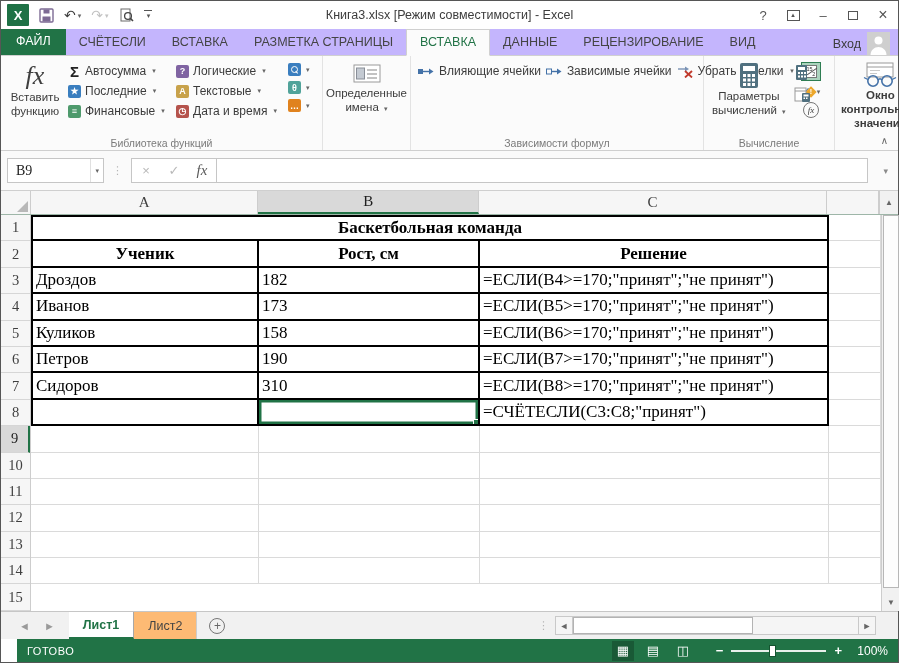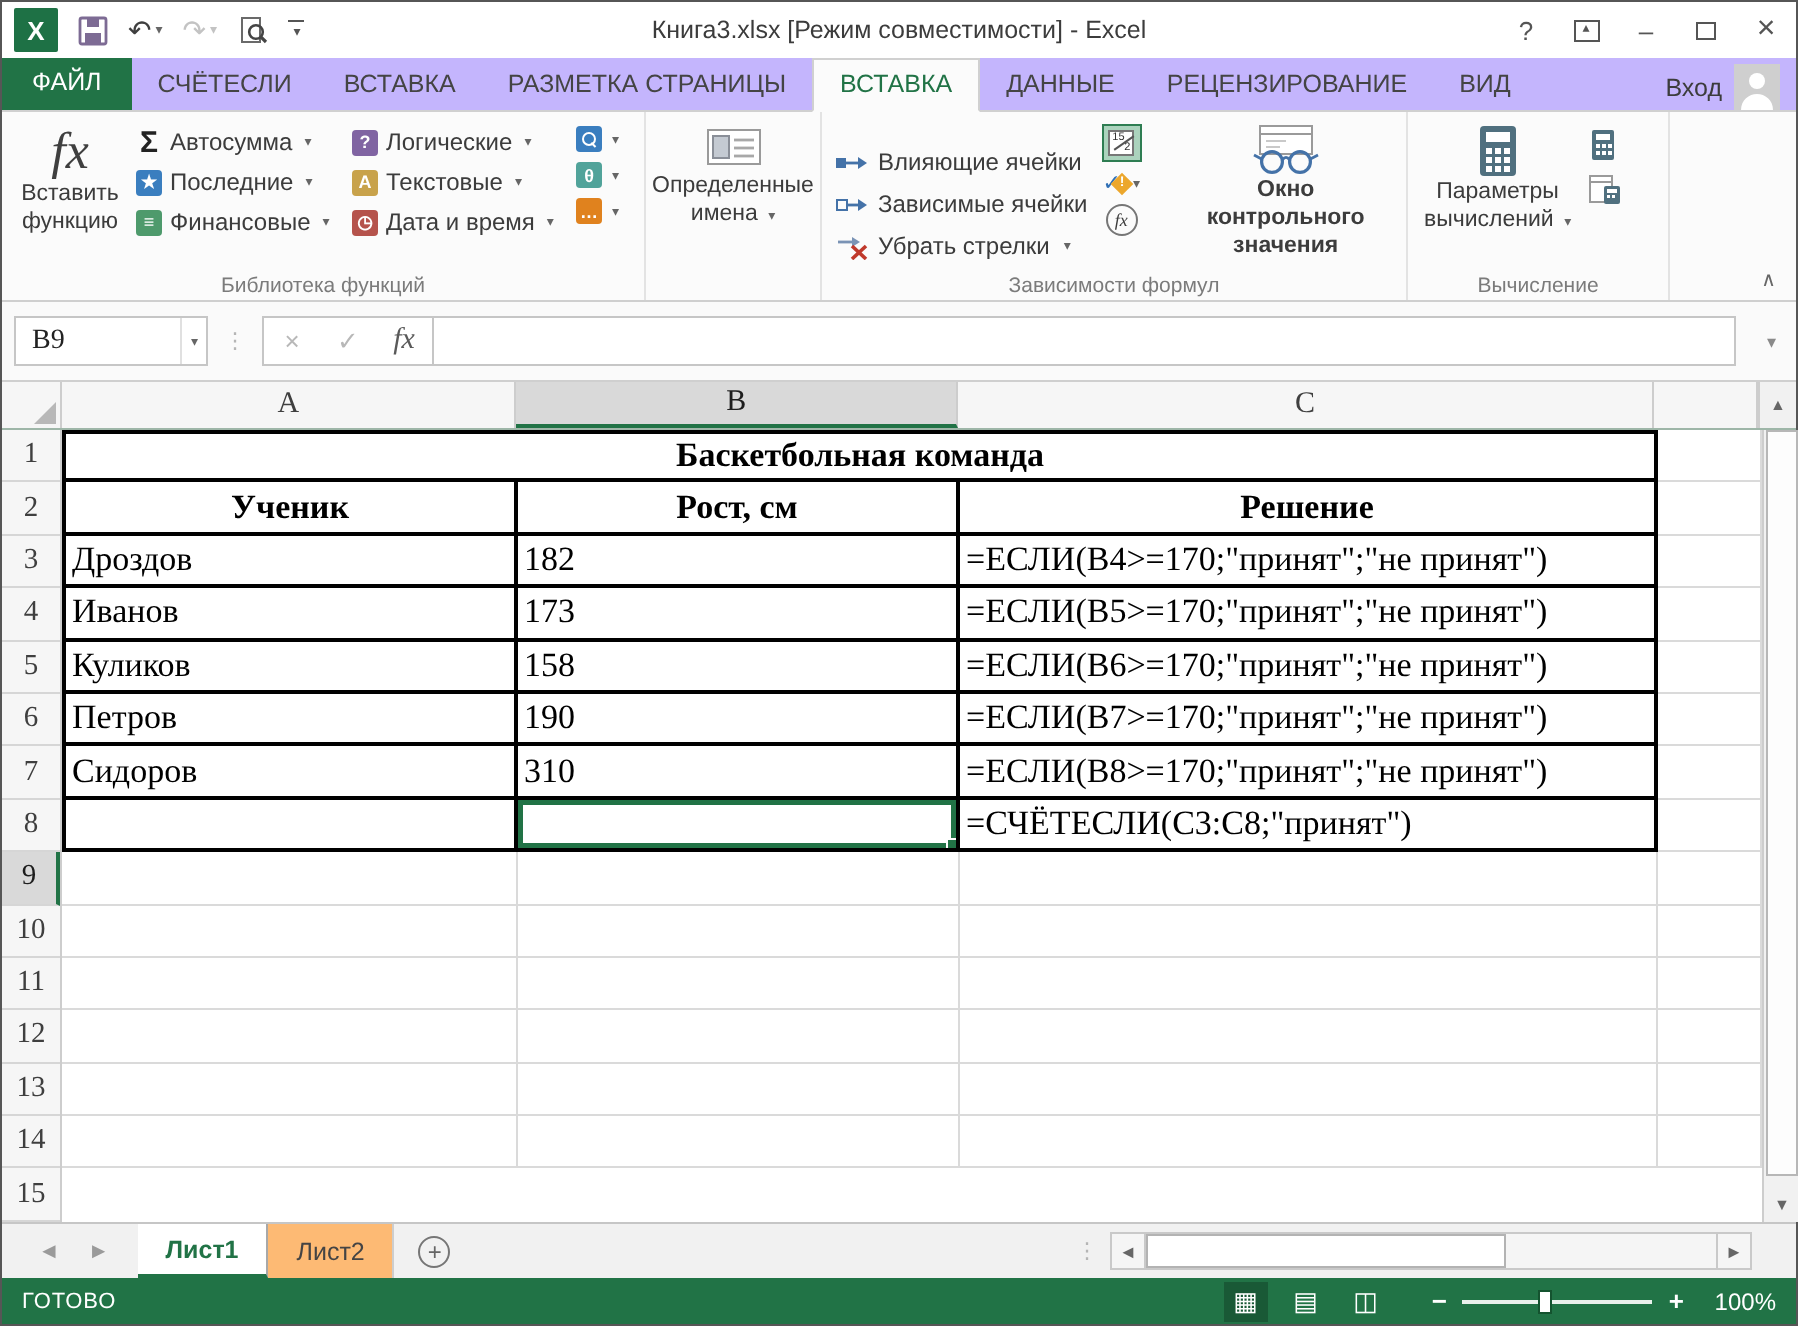--- a/index.html
+++ b/index.html
@@ -40,21 +40,21 @@
   .menucol { display:flex; flex-direction:column; justify-content:flex-start; gap:4px; padding:3px 2px; }
   .mi { display:flex; align-items:center; gap:4px; height:16px; white-space:nowrap; font-size:12px; color:#3c3c3c; }
   .ic { width:13px; height:13px; border-radius:2px; color:#fff; font-size:9px; font-weight:bold; display:flex; align-items:center; justify-content:center; flex:0 0 auto; }
   .dd { font-size:7px; color:#666; margin-left:2px; }
   .sigma { font-size:15px; font-weight:bold; color:#222; width:13px; text-align:center; }
   .smallfns { display:flex; flex-direction:column; gap:5px; padding:3px 2px; }
   .sfn { display:flex; align-items:center; gap:3px; }
   .mag { position:relative; width:8px; height:8px; }
   .mag::before { content:""; position:absolute; left:0; top:0; width:5px; height:5px; border:1.4px solid #fff; border-radius:50%; }
   .mag::after { content:""; position:absolute; left:5px; top:5px; width:3px; border-top:1.4px solid #fff; transform:rotate(45deg); transform-origin:left top; }
-  .audit-left { display:flex; flex-direction:column; gap:5px; padding:3px 4px;margin-top:10px; }
+  .audit-left { display:flex; flex-direction:row; gap:5px; padding:3px 4px; }
   .ab { display:flex; align-items:center; gap:5px; height:16px; white-space:nowrap; font-size:12px; color:#3c3c3c; }
   .audit-icons { display:flex; flex-direction:column; gap:4px; padding:2px 3px; align-items:center; }
   .sf-active { width:20px; height:19px; background:#abd3bd; border:1px solid #2e7d52; display:flex; align-items:center; justify-content:center; }
   .sf-inner { width:13px; height:13px; background:#fff; border:1px solid #777; position:relative; font-size:5.5px; color:#333; }
   .sf-inner .t { position:absolute; top:0; left:1px; } .sf-inner .b { position:absolute; bottom:0; right:1px; }
   .sf-inner::after { content:""; position:absolute; left:1px; top:5px; width:12px; border-top:1px solid #555; transform:rotate(-35deg); }
   .errchk { display:flex; align-items:center; }
   .errchk .chk { color:#2f6fb5; font-size:11px; margin-right:-4px; }
   .diamond { width:8px; height:8px; background:#eca72c; transform:rotate(45deg); position:relative; }
   .diamond span { position:absolute; inset:0; transform:rotate(-45deg); color:#fff; font-size:7px; font-weight:bold; text-align:center; line-height:8px; }
@@ -108,21 +108,21 @@
   .stab.active { background:#fff; color:#217346; font-weight:bold; border-bottom:2px solid #217346; border-right:1px solid #a8a8a8; }
   .newsheet { display:flex; align-items:center; padding:0 12px; }
   .pluscirc { width:16px; height:16px; border:1px solid #767676; border-radius:50%; color:#666; font-size:12px; line-height:14px; text-align:center; }
   .hscroll { position:absolute; right:22px; top:4px; display:flex; align-items:center; height:19px; }
   .hgrip { color:#b5b5b5; font-size:11px; margin-right:6px; }
   .harrow { width:18px; height:19px; background:#f5f5f5; border:1px solid #c9c9c9; display:flex; align-items:center; justify-content:center; color:#666; font-size:9px; }
   .htrack { width:285px; height:19px; background:#f5f5f5; border-top:1px solid #c9c9c9; border-bottom:1px solid #c9c9c9; position:relative; }
   .hthumb { position:absolute; left:0; top:0; width:180px; height:17px; background:#fff; border:1px solid #b3b3b3; }
 
   
-  .statusbar { height:25px; background:#217346; color:#fff; display:flex; align-items:center; padding:0 10px; flex:1; }
+  .statusbar { height:25px; background:#217346; color:#fff; display:flex; align-items:center; padding:0 10px; flex:1;margin-left:16px; }
   .statusmode { font-size:11px; letter-spacing:.5px; }
   .statusright { margin-left:auto; display:flex; align-items:center; gap:8px; }
   .viewbtn { width:22px; height:20px; display:flex; align-items:center; justify-content:center; font-size:13px; color:#fff; }
   .viewbtn.sel { background:rgba(0,0,0,.22); }
   .zoomctl { display:flex; align-items:center; gap:8px; margin-left:14px; }
   .ztrack { width:95px; height:2px; background:#e8f0eb; position:relative; }
   .zthumb { position:absolute; left:40%; top:-5px; width:7px; height:12px; background:#fff; border:1px solid #14532f; }
   .zsign { font-size:13px; font-weight:bold; }
   .zoomval { font-size:12px; width:38px; text-align:right; }
 

